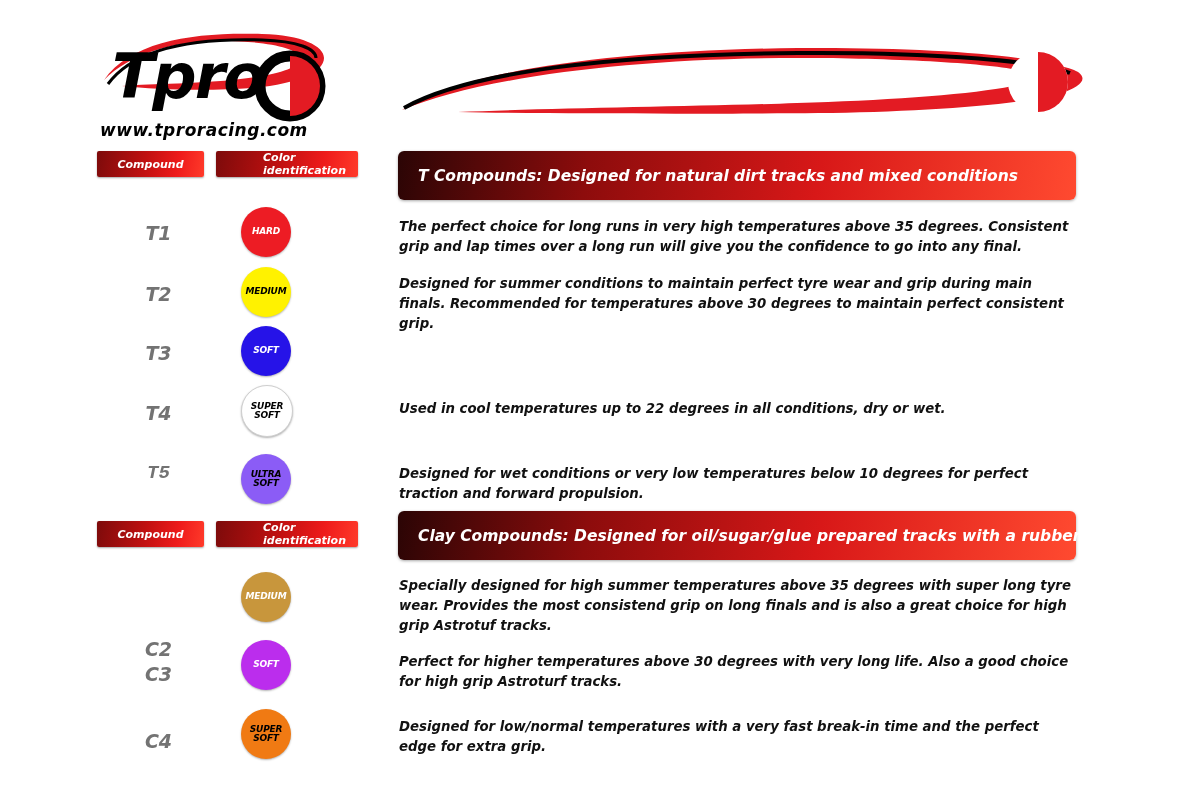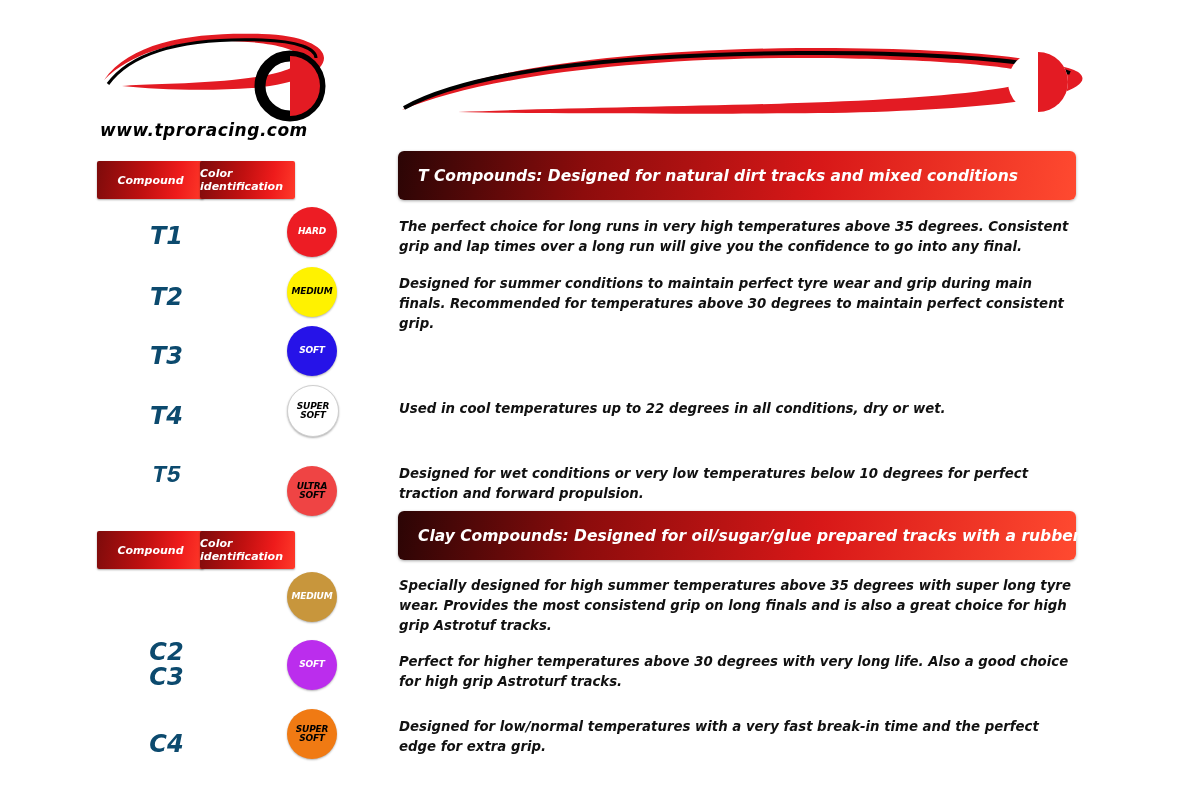--- a/index.html
+++ b/index.html
@@ -89,36 +89,35 @@
     font-weight: 700;
     font-style: italic;
     letter-spacing: 1px;
     color: #000;
     white-space: nowrap;
   }
 
   
   .hdr-pill {
     position: absolute;
-    height: 38px;
+    height: 26px;
     border-radius: 2px;
     background: linear-gradient(100deg, #7d0b0b 0%, #c01010 45%, #ee1b1b 75%, #ff3a2a 100%);
     color: #fff;
     display: flex;
     align-items: center;
     justify-content: center;
     font-family: "DejaVu Sans", sans-serif;
     font-style: italic;
     font-weight: 700;
     font-size: 11px;
     box-shadow: 0 1px 2px rgba(0,0,0,.35);
-    margin-top: 10px;
   }
   .hdr-compound { left: 97px; width: 107px; }
-  .hdr-colorid  { left: 200px; width: 95px; }
+  .hdr-colorid  { left: 216px; width: 95px; padding-left: 47px; }
 
   
   .banner {
     position: absolute;
     left: 398px;
     width: 678px;
     height: 49px;
     border-radius: 6px;
     background: linear-gradient(100deg, #2b0505 0%, #8d0c0c 28%, #d81818 62%, #ff4a30 100%);
     display: flex;
@@ -132,40 +131,39 @@
     font-weight: 700;
     font-size: 15.5px;
     padding-left: 20px;
     white-space: nowrap;
   }
 
   
   .row-code {
     position: absolute;
     width: 107px;
-    left: 113px;
+    left: 105px;
     text-align: center;
     font-family: "DejaVu Sans", sans-serif;
     font-style: italic;
     font-weight: 700;
-    font-size: 24px;
-    color: #0c4a6e;
+    font-size: 19px;
+    color: #737373;
   }
   .dot {
     position: absolute;
     left: 241px;
     width: 50px;
     height: 50px;
     border-radius: 50%;
     display: flex;
     align-items: center;
     justify-content: center;
     text-align: center;
     box-shadow: 0 1px 2px rgba(0,0,0,.3);
-    margin-left: 46px;
   }
   .dot span {
     font-family: "DejaVu Sans", sans-serif;
     font-style: italic;
     font-weight: 700;
     font-size: 9px;
     line-height: 9.5px;
     letter-spacing: -0.2px;
     display: block;
   }
@@ -186,20 +184,21 @@
 
 <div class="page">
 
   <div class="header">
 
     <div class="logo">
       <svg class="logo-swoosh" viewBox="0 0 225 60">
         <path d="M2,48 C30,8 95,0 160,2 C200,3 222,14 222,26 C222,40 196,52 150,56 C110,59 55,58 20,54 C40,52 90,52 130,48 C172,44 200,36 198,26 C196,15 160,9 120,9 C70,9 28,22 2,48 Z" fill="#e31b23"></path>
         <path d="M6,52 C34,14 98,6 160,8 C196,9 214,17 214,26" fill="none" stroke="#000000" stroke-width="3"></path>
       </svg>
+      <div class="logo-text">Tpro</div>
       <svg style="position:absolute;left:162px;top:22px;width:72px;height:72px;" viewBox="0 0 72 72">
         <circle cx="36" cy="36" r="30" fill="none" stroke="#000" stroke-width="11"></circle>
         <path d="M36 6 A30 30 0 0 1 36 66 Z" fill="#e31b23"></path>
       </svg>
       <div class="logo-url">www.tproracing.com</div>
     </div>
 
     <div class="title-wrap">
       <svg class="title-swoosh" viewBox="0 0 690 80">
         <path d="M4,68 C60,30 210,8 400,6 C540,5 640,14 676,28 C690,34 688,44 660,52 C620,63 520,70 420,71 C330,72 160,72 60,70 C150,66 330,64 430,60 C540,56 640,46 636,34 C632,24 520,16 400,16 C230,16 80,36 4,68 Z" fill="#e31b23"></path>
@@ -247,21 +246,21 @@
     <span>T4</span>
   </div>
   <div class="dot" style="top:385px;background:#ffffff;color:#000000;border:1px solid #cfcfcf;">
     <span>SUPER<br>SOFT</span>
   </div>
   <div class="desc" style="top:399px;">Used in cool temperatures up to 22 degrees in all conditions, dry or wet.</div>
 
   <div class="row-code" style="top:462px;font-family:Liberation Mono, monospace;">
     <span>T5</span>
   </div>
-  <div class="dot" style="top:466px;background:#ef4444;color:#000000;">
+  <div class="dot" style="top:454px;background:#8b5cf6;color:#000000;">
     <span>ULTRA<br>SOFT</span>
   </div>
   <div class="desc" style="top:464px;">Designed for wet conditions or very low temperatures below 10 degrees for perfect traction and forward propulsion.</div>
 
   <div class="hdr-pill hdr-compound" style="top:521px;">
     <span>Compound</span>
   </div>
   <div class="hdr-pill hdr-colorid" style="top:521px;">
     <span>Color identification</span>
   </div>

